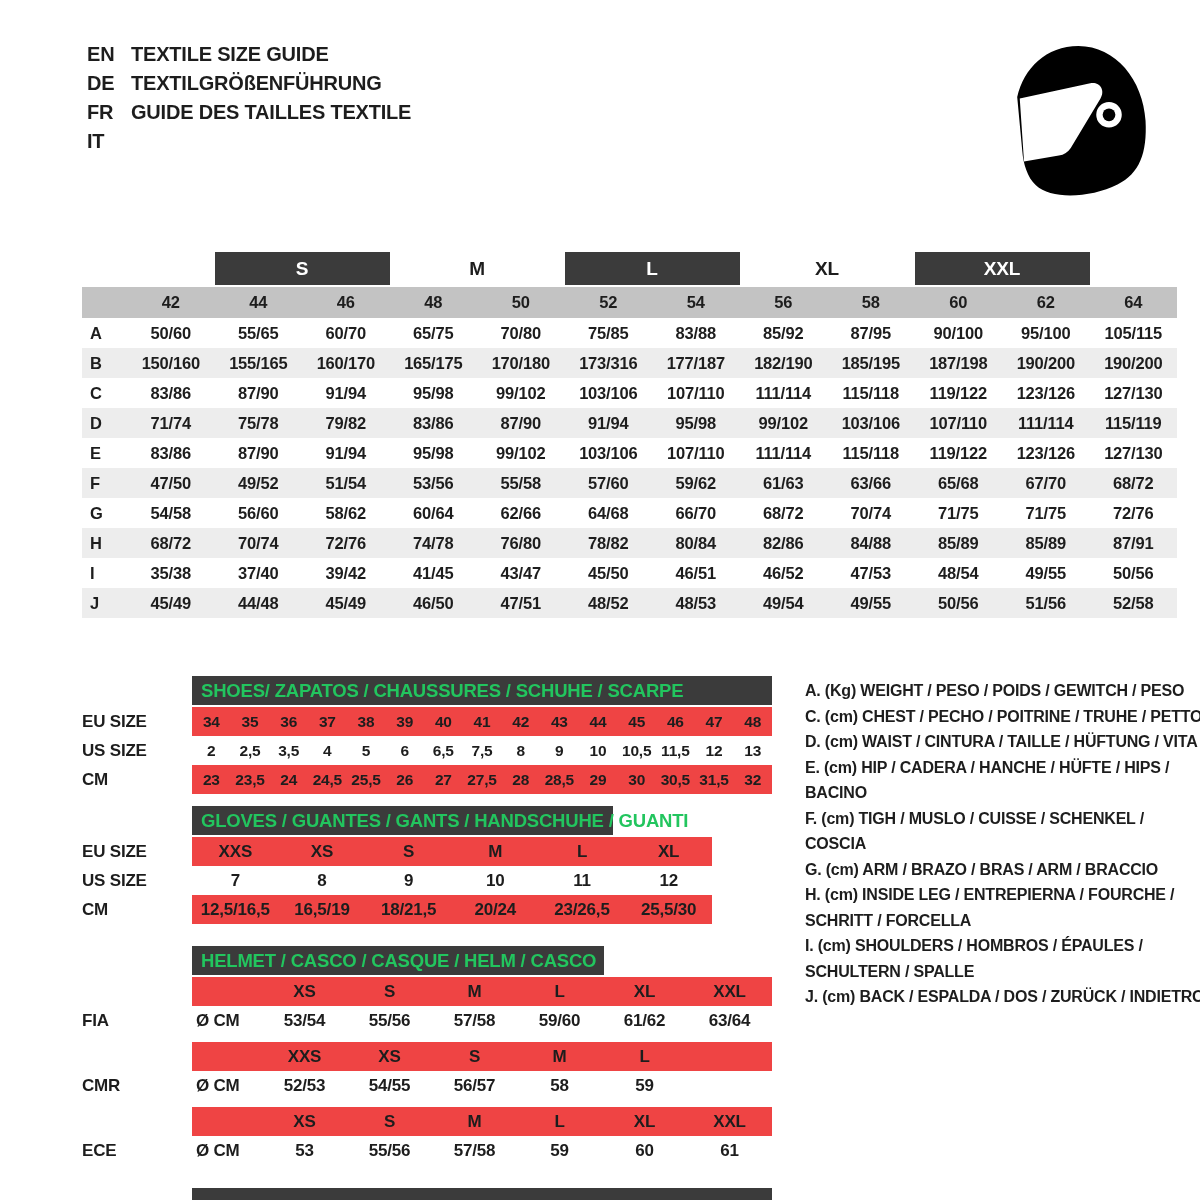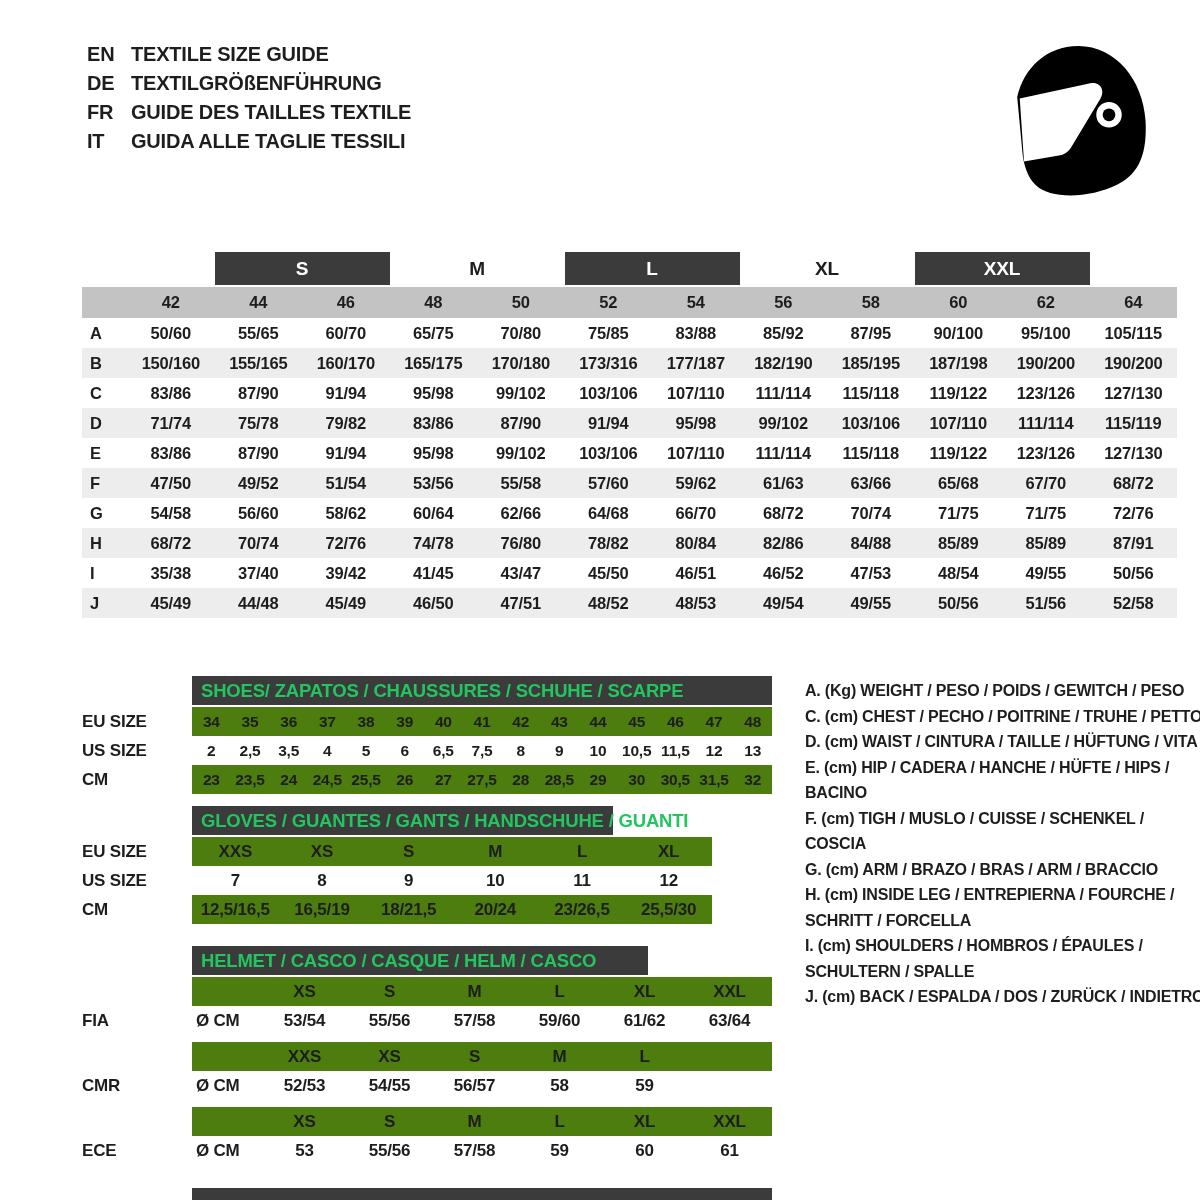--- a/index.html
+++ b/index.html
@@ -27,26 +27,26 @@
   .cell.letter{text-align:left;padding-left:8px;}
 
   
   .section{position:absolute;left:70px;width:700px;letter-spacing:-0.2px;}
   #shoes{top:676px;}
   #gloves{top:806px;}
   #helmet{top:946px;}
   .sec-bar{margin-left:110px;height:29px;background:#3b3b3b;color:#22c55e;display:flex;align-items:center;padding-left:9px;font-size:18.5px;box-sizing:border-box;white-space:nowrap;}
   #shoes .sec-bar{width:580px;}
   #gloves .sec-bar{width:421px;text-align:center;}
-  #helmet .sec-bar{width:456px;}
+  #helmet .sec-bar{width:412px;}
   .sec-rows{margin-top:2px;}
   .srow{display:flex;height:29px;align-items:center;}
   .rlabel{width:110px;font-size:17px;white-space:nowrap;}
   .cells{display:grid;height:100%;align-items:center;}
-  .shaded{background:#4d7c0f;}
+  .shaded{background:#ef4444;}
   #shoes .cells{width:580px;grid-template-columns:repeat(15,1fr);font-size:15.5px;}
   #gloves .cells{width:520px;grid-template-columns:repeat(6,1fr);font-size:17px;}
   #helmet .cells{width:580px;grid-template-columns:70px repeat(6,85px);font-size:17px;}
   #helmet .cell.unit{text-align:left;padding-left:4px;}
   .group-gap{height:7px;}
 
   
   .legend{position:absolute;left:793px;top:678px;width:400px;font-size:16px;line-height:25.5px;letter-spacing:-0.2px;}
   .legend-item{display:block;}
 
@@ -66,21 +66,20 @@
     <div class="lang">
       <span>DE</span>
       <span>TEXTILGRÖßENFÜHRUNG</span>
     </div>
     <div class="lang">
       <span>FR</span>
       <span>GUIDE DES TAILLES TEXTILE</span>
     </div>
     <div class="lang">
       <span>IT</span>
-      <span>GUIDA ALLE TAGLIE TESSILI</span>
     </div>
   </div>
 
   <svg class="helmet-icon" viewBox="0 0 200 200" aria-hidden="true">
     <path d="M104 14 C148 14 180 54 183 102 C185 140 176 164 150 177 C118 193 72 195 54 178 C44 169 39 152 38 138 L32 74 C40 40 66 14 104 14 Z" fill="#000"></path>
     <path d="M35 76 L118 58 C129 56 136 66 130 76 L95 134 C92 139 87 142 81 143 L40 150 Z" fill="#fff"></path>
     <circle cx="140" cy="95" r="15" fill="#fff"></circle>
     <circle cx="140" cy="95" r="7.5" fill="#000"></circle>
   </svg>
 

